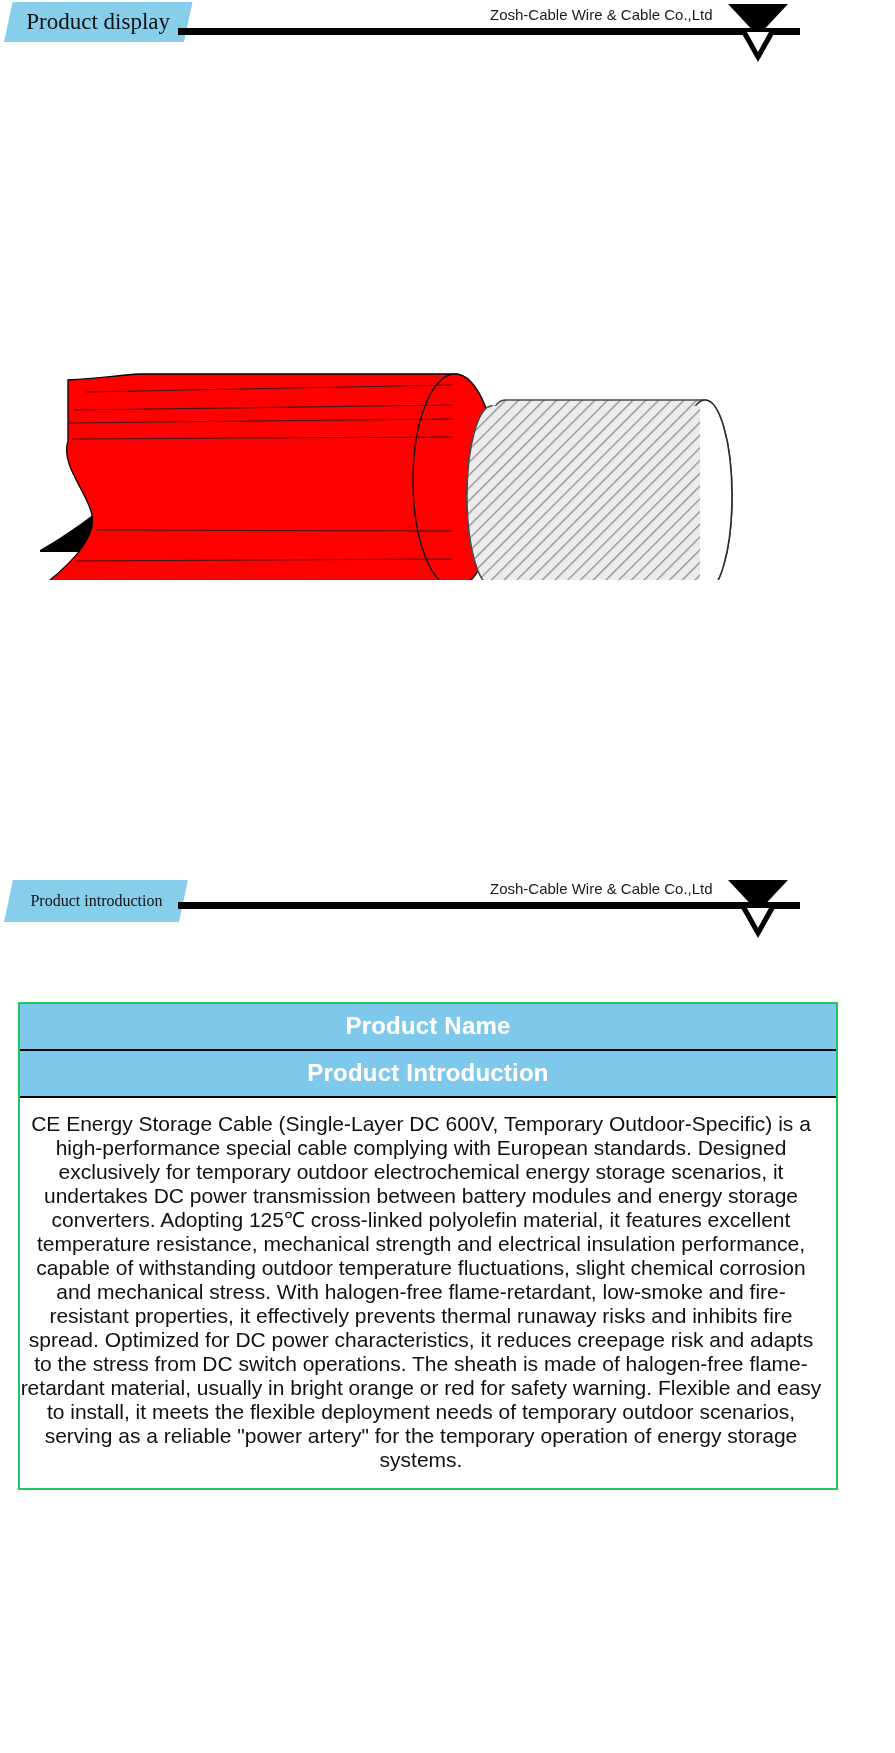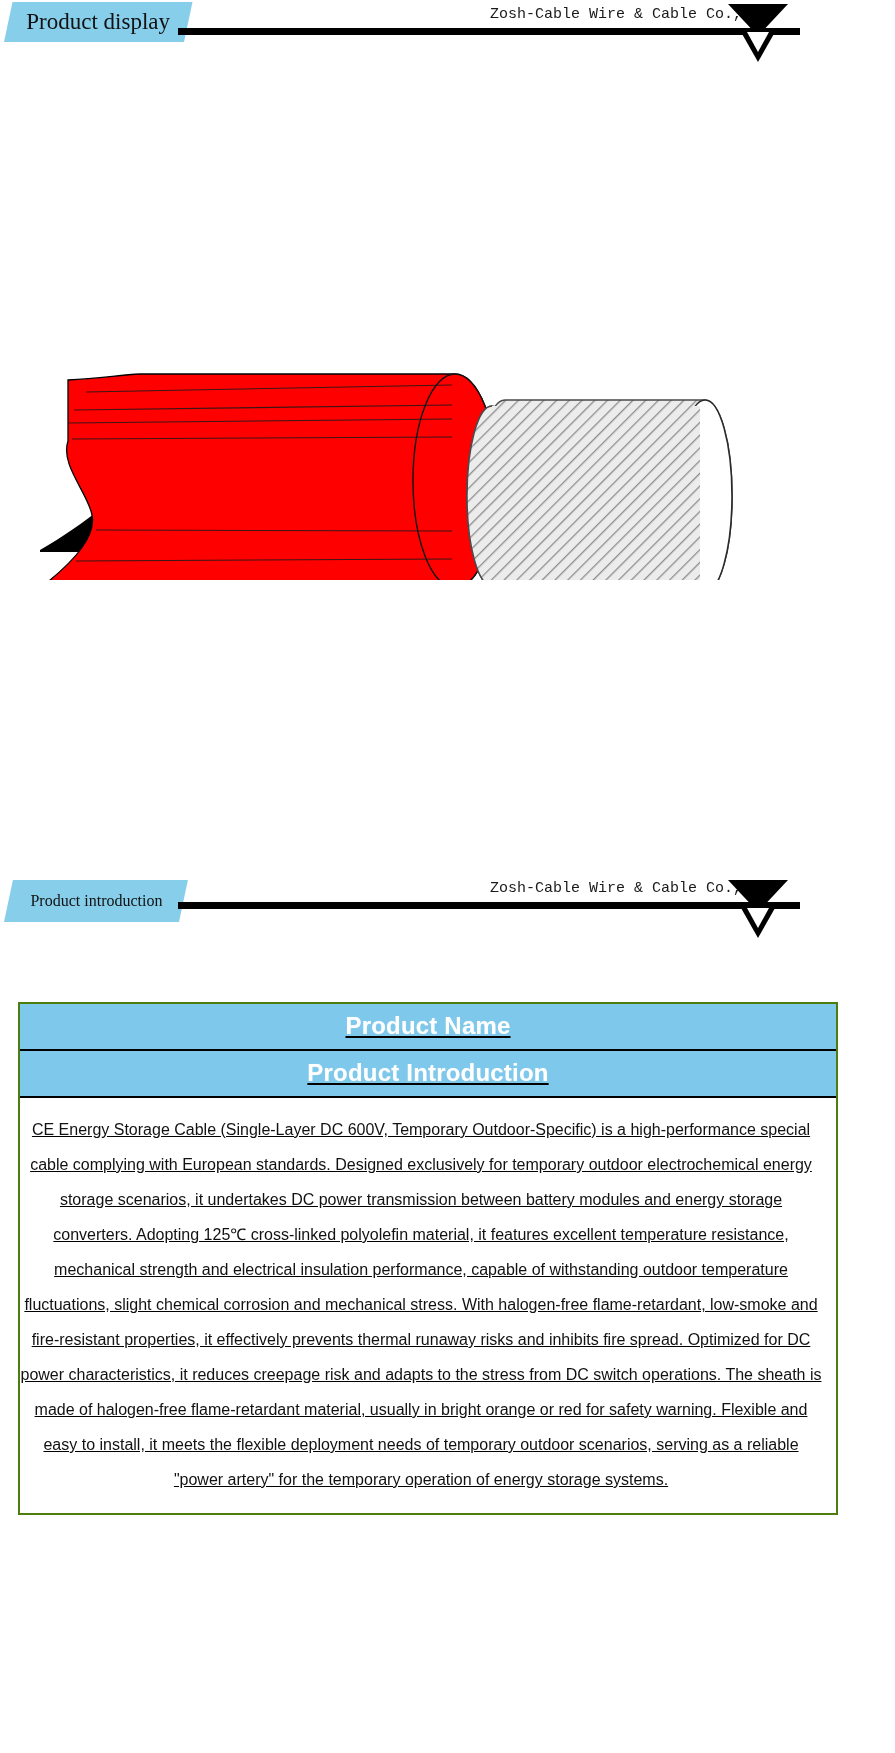--- a/index.html
+++ b/index.html
@@ -40,21 +40,21 @@
     white-space: nowrap;
     font-family: "Liberation Serif", serif;
   }
   .sh-rule {
     position: absolute;
     background: #000000;
     height: 7px;
   }
   .sh-company {
     position: absolute;
-    font-family: Liberation Mono, monospace;
+    font-family: Liberation Sans, sans-serif;
     color: #1a1a1a;
     white-space: nowrap;
   }
   .sh-arrow {
     position: absolute;
     width: 0;
     height: 0;
   }
   .sh-arrow .tri-top {
     position: absolute;
@@ -115,24 +115,23 @@
     width: 895px;
     height: 235px;
   }
 
   
   #product-table {
     position: absolute;
     left: 18px;
     top: 1002px;
     width: 820px;
-    border: 2px solid #4d7c0f;
+    border: 2px solid #22c55e;
     box-sizing: border-box;
     background: #ffffff;
-    text-decoration: underline;
   }
   .pt-head {
     background: #7EC8EB;
     color: #ffffff;
     text-align: center;
     font-size: 24px;
     font-weight: bold;
     padding: 8px 0 9px 0;
     border-bottom: 2px solid #000000;
     letter-spacing: .2px;
@@ -142,22 +141,22 @@
     color: #111111;
     text-align: center;
     font-size: 22px;
     padding: 9px 6px 11px 6px;
     border-bottom: 2px solid #000000;
     white-space: nowrap;
   }
   .pt-body {
     color: #111111;
     text-align: center;
-    font-size: 16px;
-    line-height: 35px;
+    font-size: 21px;
+    line-height: 24px;
     padding: 14px 14px 16px 0;
   }
 </style>
 </head>
 <body>
 
 <div class="section-header" id="header-display">
   <div class="sh-label">
     <span>Product display</span>
   </div>

